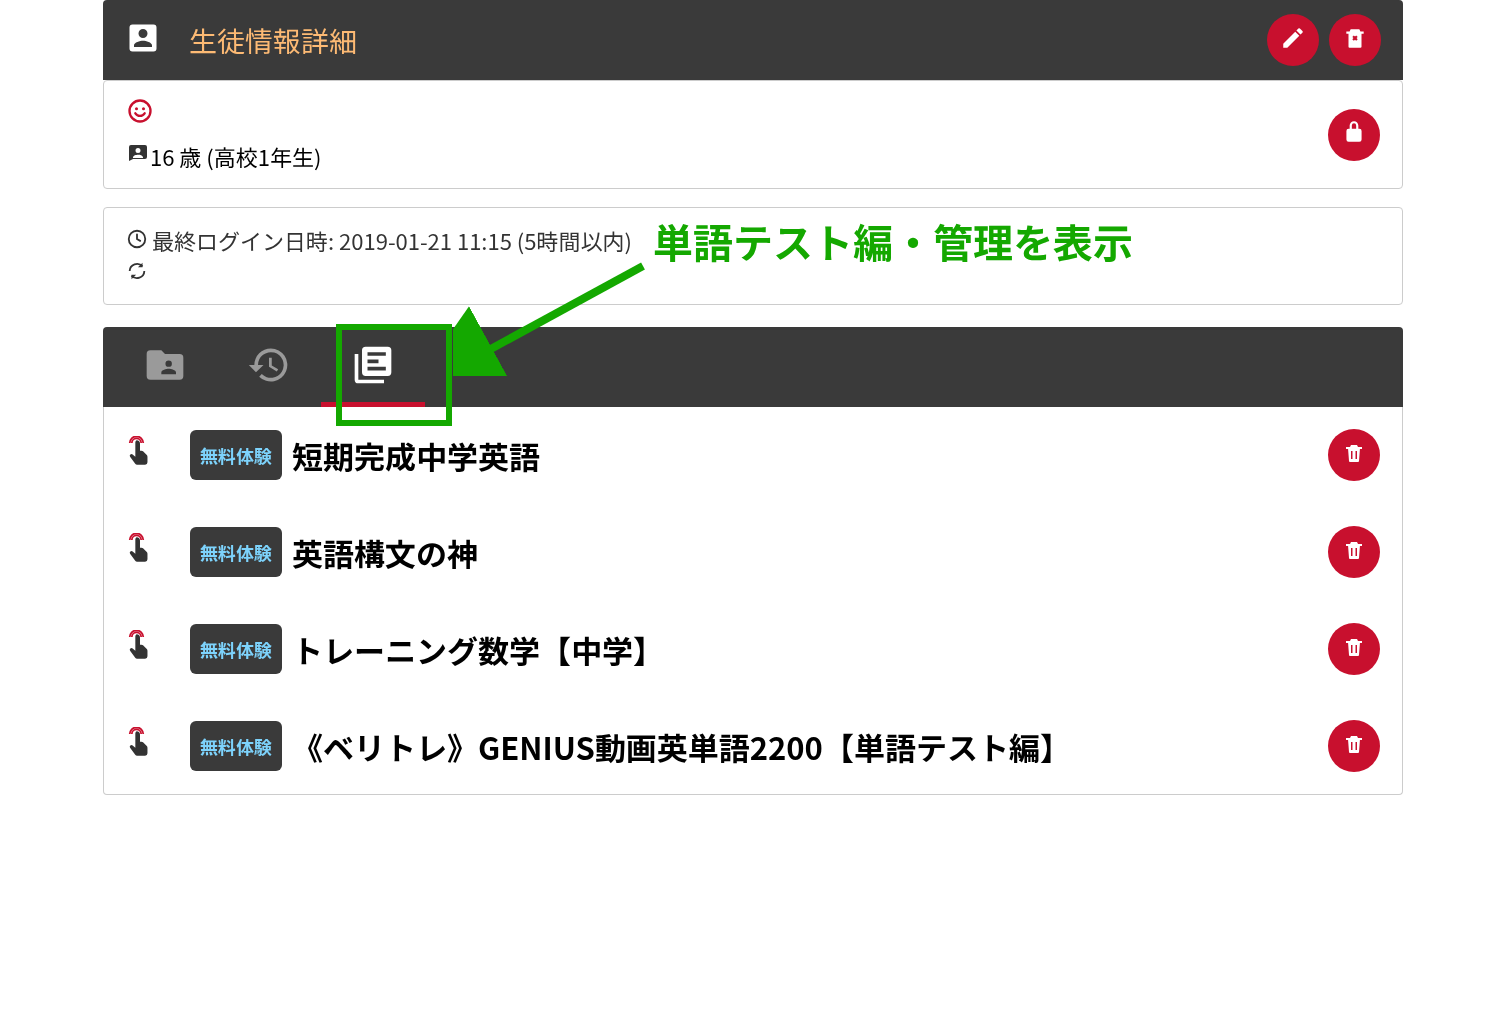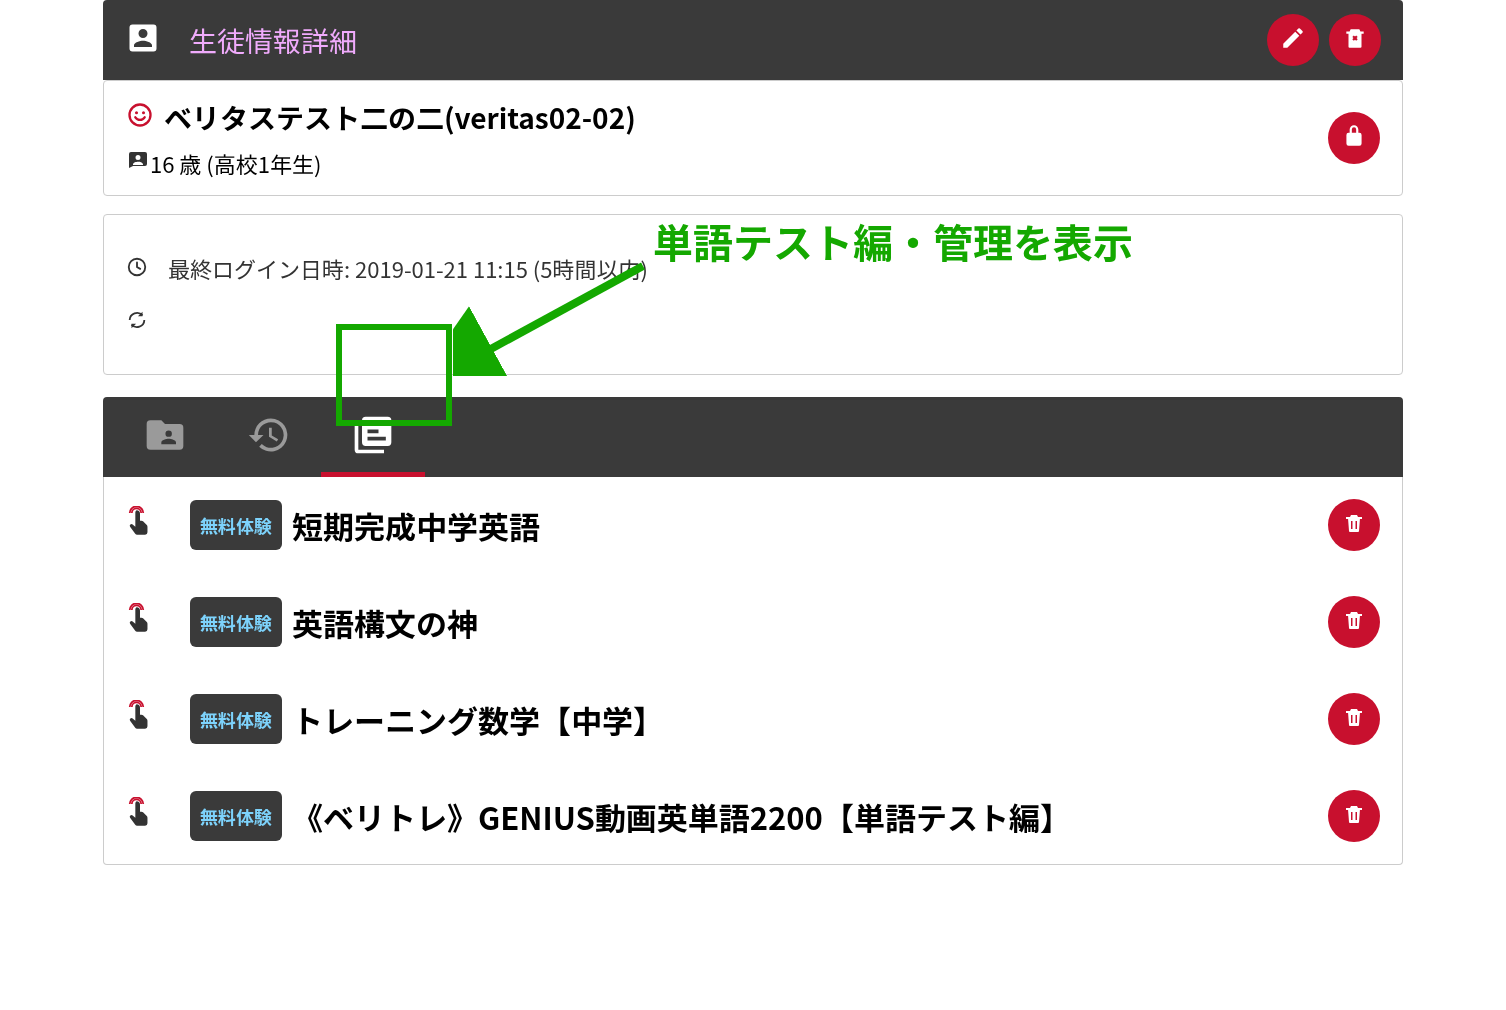--- a/index.html
+++ b/index.html
@@ -7,21 +7,21 @@
     font-family: "Hiragino Sans", "Noto Sans JP", "Meiryo", sans-serif;
     background: #fff;
     width: 1506px;
     padding: 0;
   }
   .container { width: 1300px; margin: 0 auto; position: relative; }
 
   
   .header-bar {
     background: #3a3a3a;
-    color: #f0abfc;
+    color: #fdba74;
     display: flex;
     align-items: center;
     padding: 14px 22px;
     border-radius: 4px 4px 0 0;
   }
   .header-bar svg { flex-shrink: 0; }
   .header-title { font-size: 28px; font-weight: 400; margin-left: 28px; }
   .header-actions { margin-left: auto; display: flex; gap: 10px; }
   .circle-btn {
     width: 52px; height: 52px; border-radius: 50%;
@@ -39,21 +39,21 @@
     margin-top: 0;
     position: relative;
   }
   .student-name-row { display: flex; align-items: center; gap: 10px; }
   .student-name { font-size: 28px; font-weight: 700; }
   .student-age-row { display: flex; align-items: center; gap: 0; margin-top: 10px; font-size: 22px; }
   .lock-btn { position: absolute; right: 22px; top: 50%; transform: translateY(-50%); }
 
   
   .login-card { margin-top: 18px; }
-  .login-row { display: flex; align-items: center; gap: 20px; font-size: 22px; color: #333; margin: 21px 0; }
+  .login-row { display: flex; align-items: center; gap: 4px; font-size: 22px; color: #333; margin: 0 0; }
 
   
   .annotation-wrap { position: absolute; left: 0; top: 0; width: 100%; pointer-events: none; }
   .green-box {
     position: absolute;
     border: 6px solid #14a800;
     left: 233px; top: 324px;
     width: 116px; height: 102px;
   }
   .green-arrow {
@@ -155,21 +155,20 @@
   <div class="card">
     <div class="student-name-row">
       <span>
         <svg width="28" height="28" viewBox="0 0 24 24">
             <circle cx="12" cy="12" r="9" fill="none" stroke="#c8102e" stroke-width="2"></circle>
             <circle cx="9" cy="10" r="1.3" fill="#c8102e"></circle>
             <circle cx="15" cy="10" r="1.3" fill="#c8102e"></circle>
             <path d="M8 14c1 1.5 2.5 2.2 4 2.2s3-.7 4-2.2" fill="none" stroke="#c8102e" stroke-width="2" stroke-linecap="round"></path>
           </svg>
       </span>
-      <span class="student-name">ベリタステスト二の二(veritas02-02)</span>
     </div>
     <div class="student-age-row">
       <span>
         <svg width="24" height="24" viewBox="0 0 24 24">
             <path fill="#333" d="M19 3H5a2 2 0 0 0-2 2v14l4-2h12a2 2 0 0 0 2-2V5a2 2 0 0 0-2-2zM12 6a2.5 2.5 0 1 1 0 5 2.5 2.5 0 0 1 0-5zm5 10H7v-.8c0-1.7 3.3-2.5 5-2.5s5 .8 5 2.5V16z"></path>
           </svg>
       </span>
       <span>16 歳 (高校1年生)</span>
     </div>
     <div class="circle-btn lock-btn">

